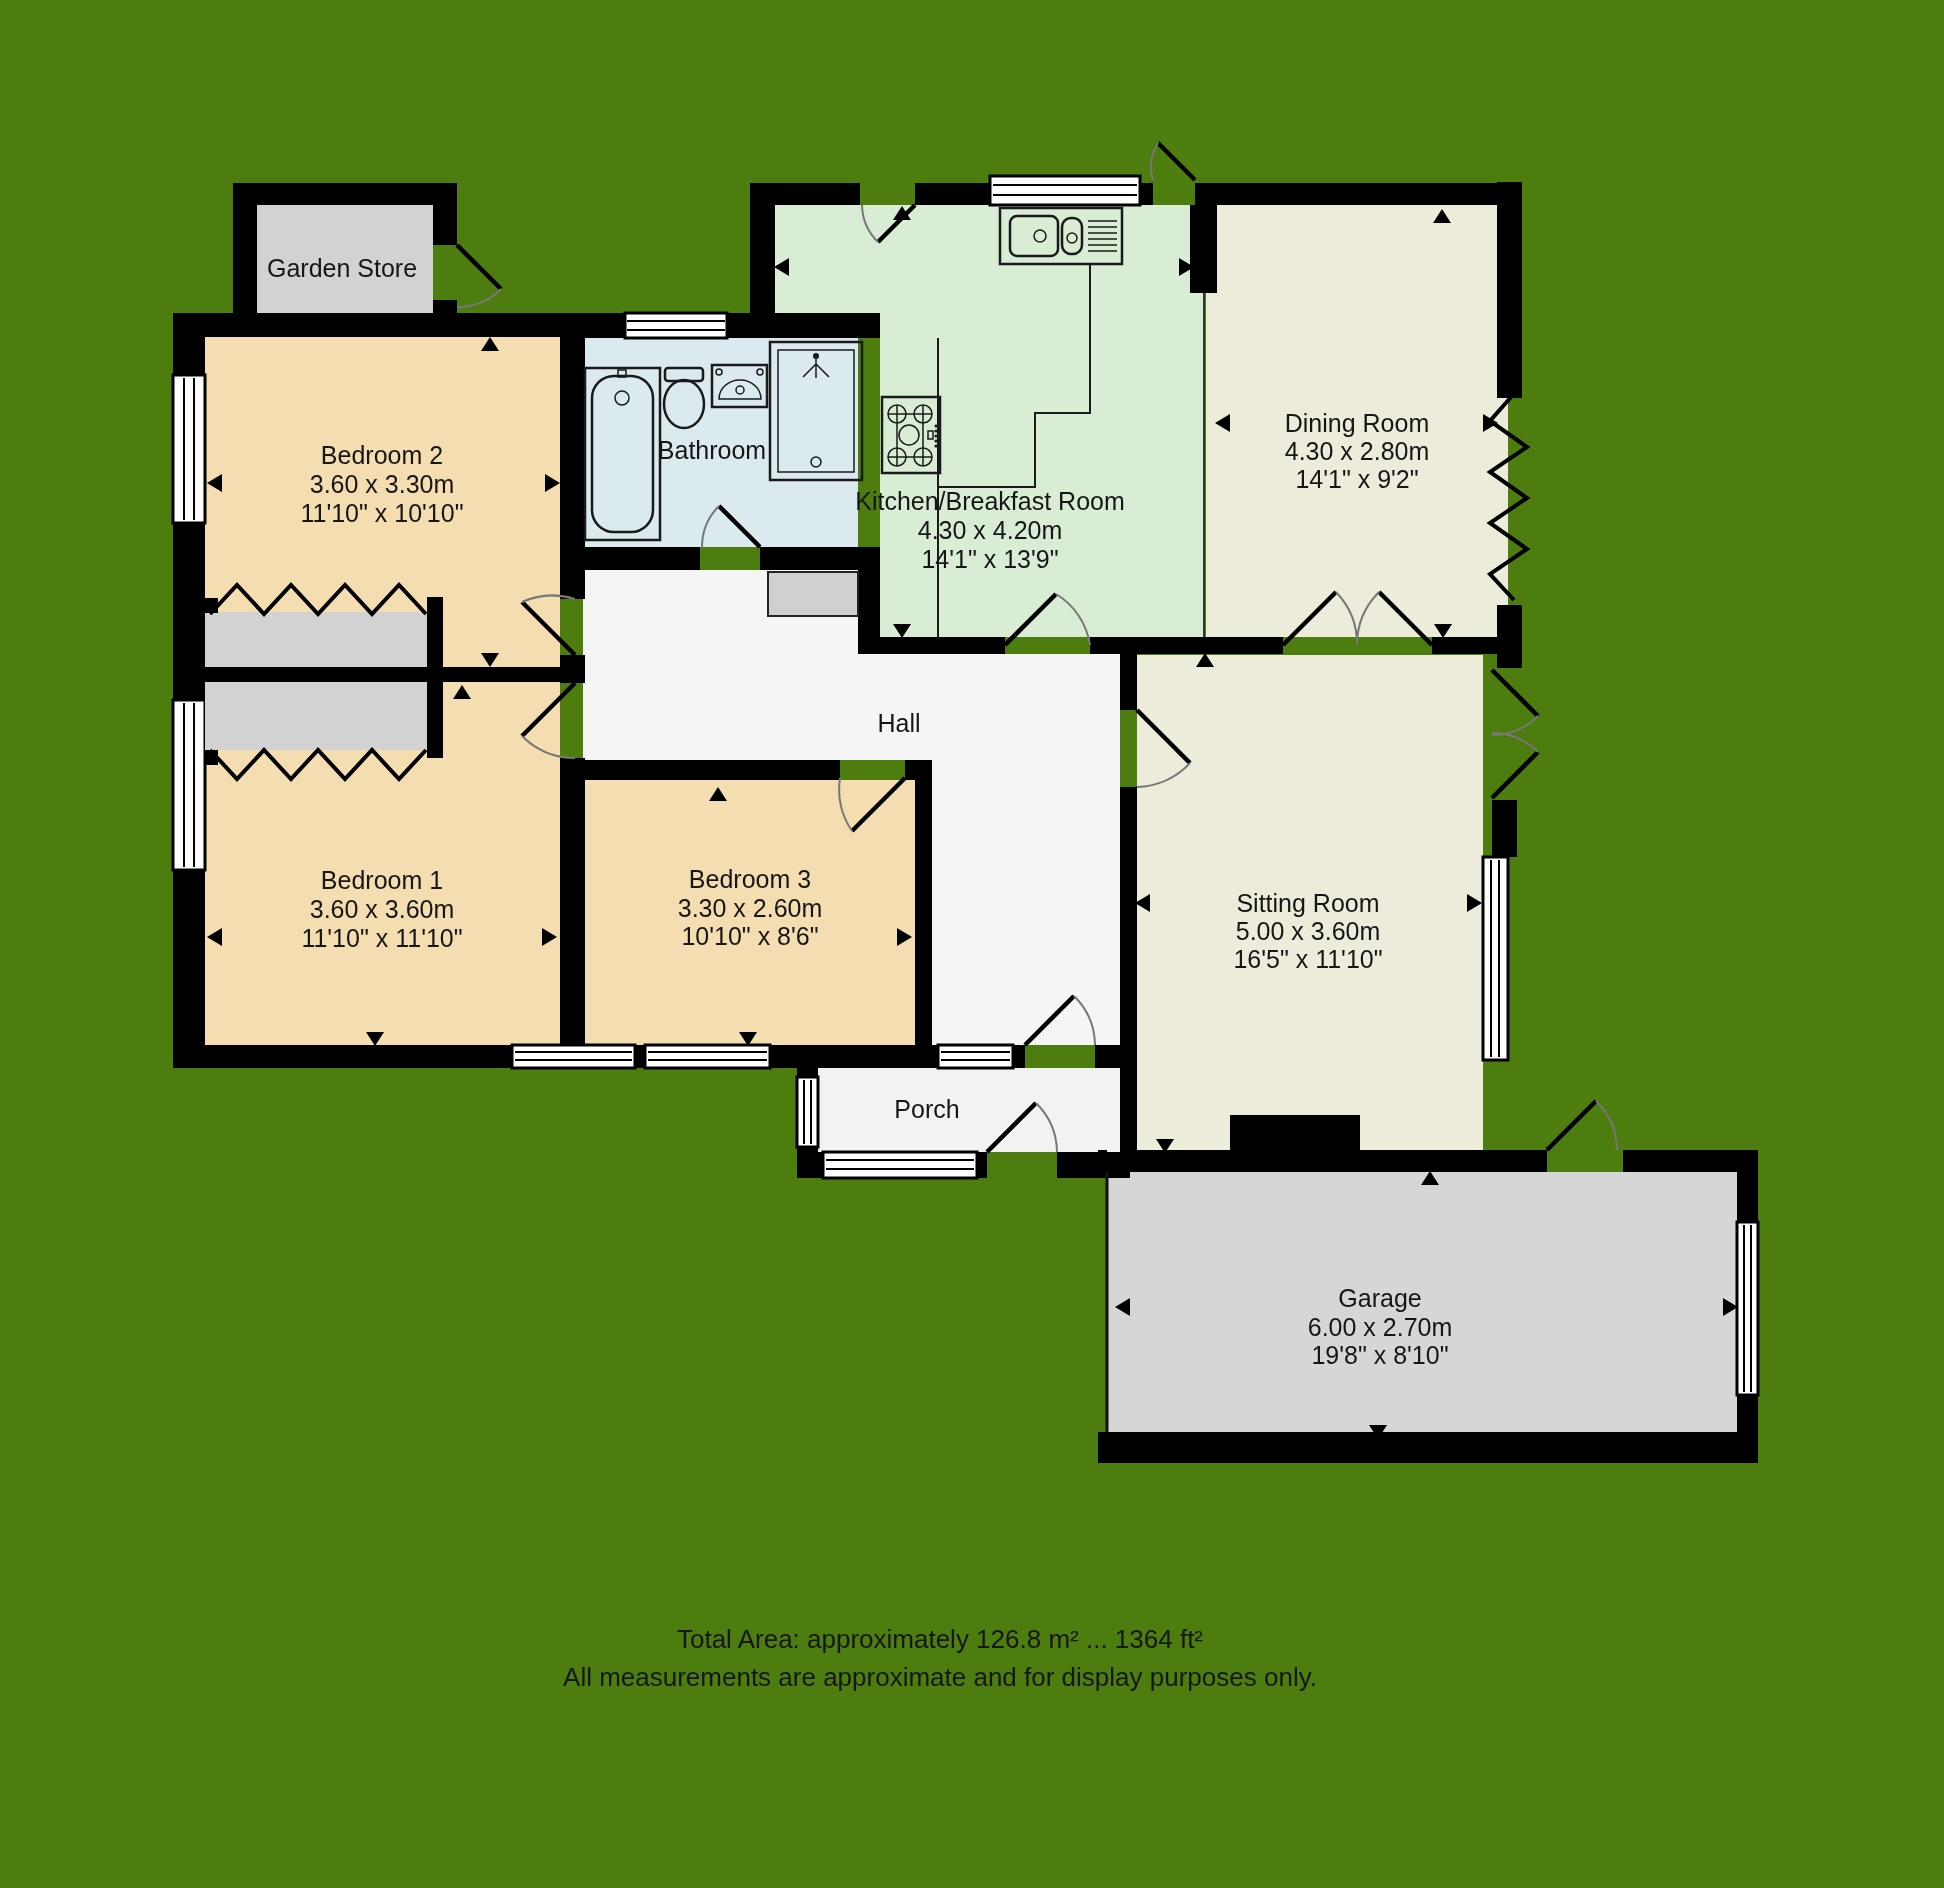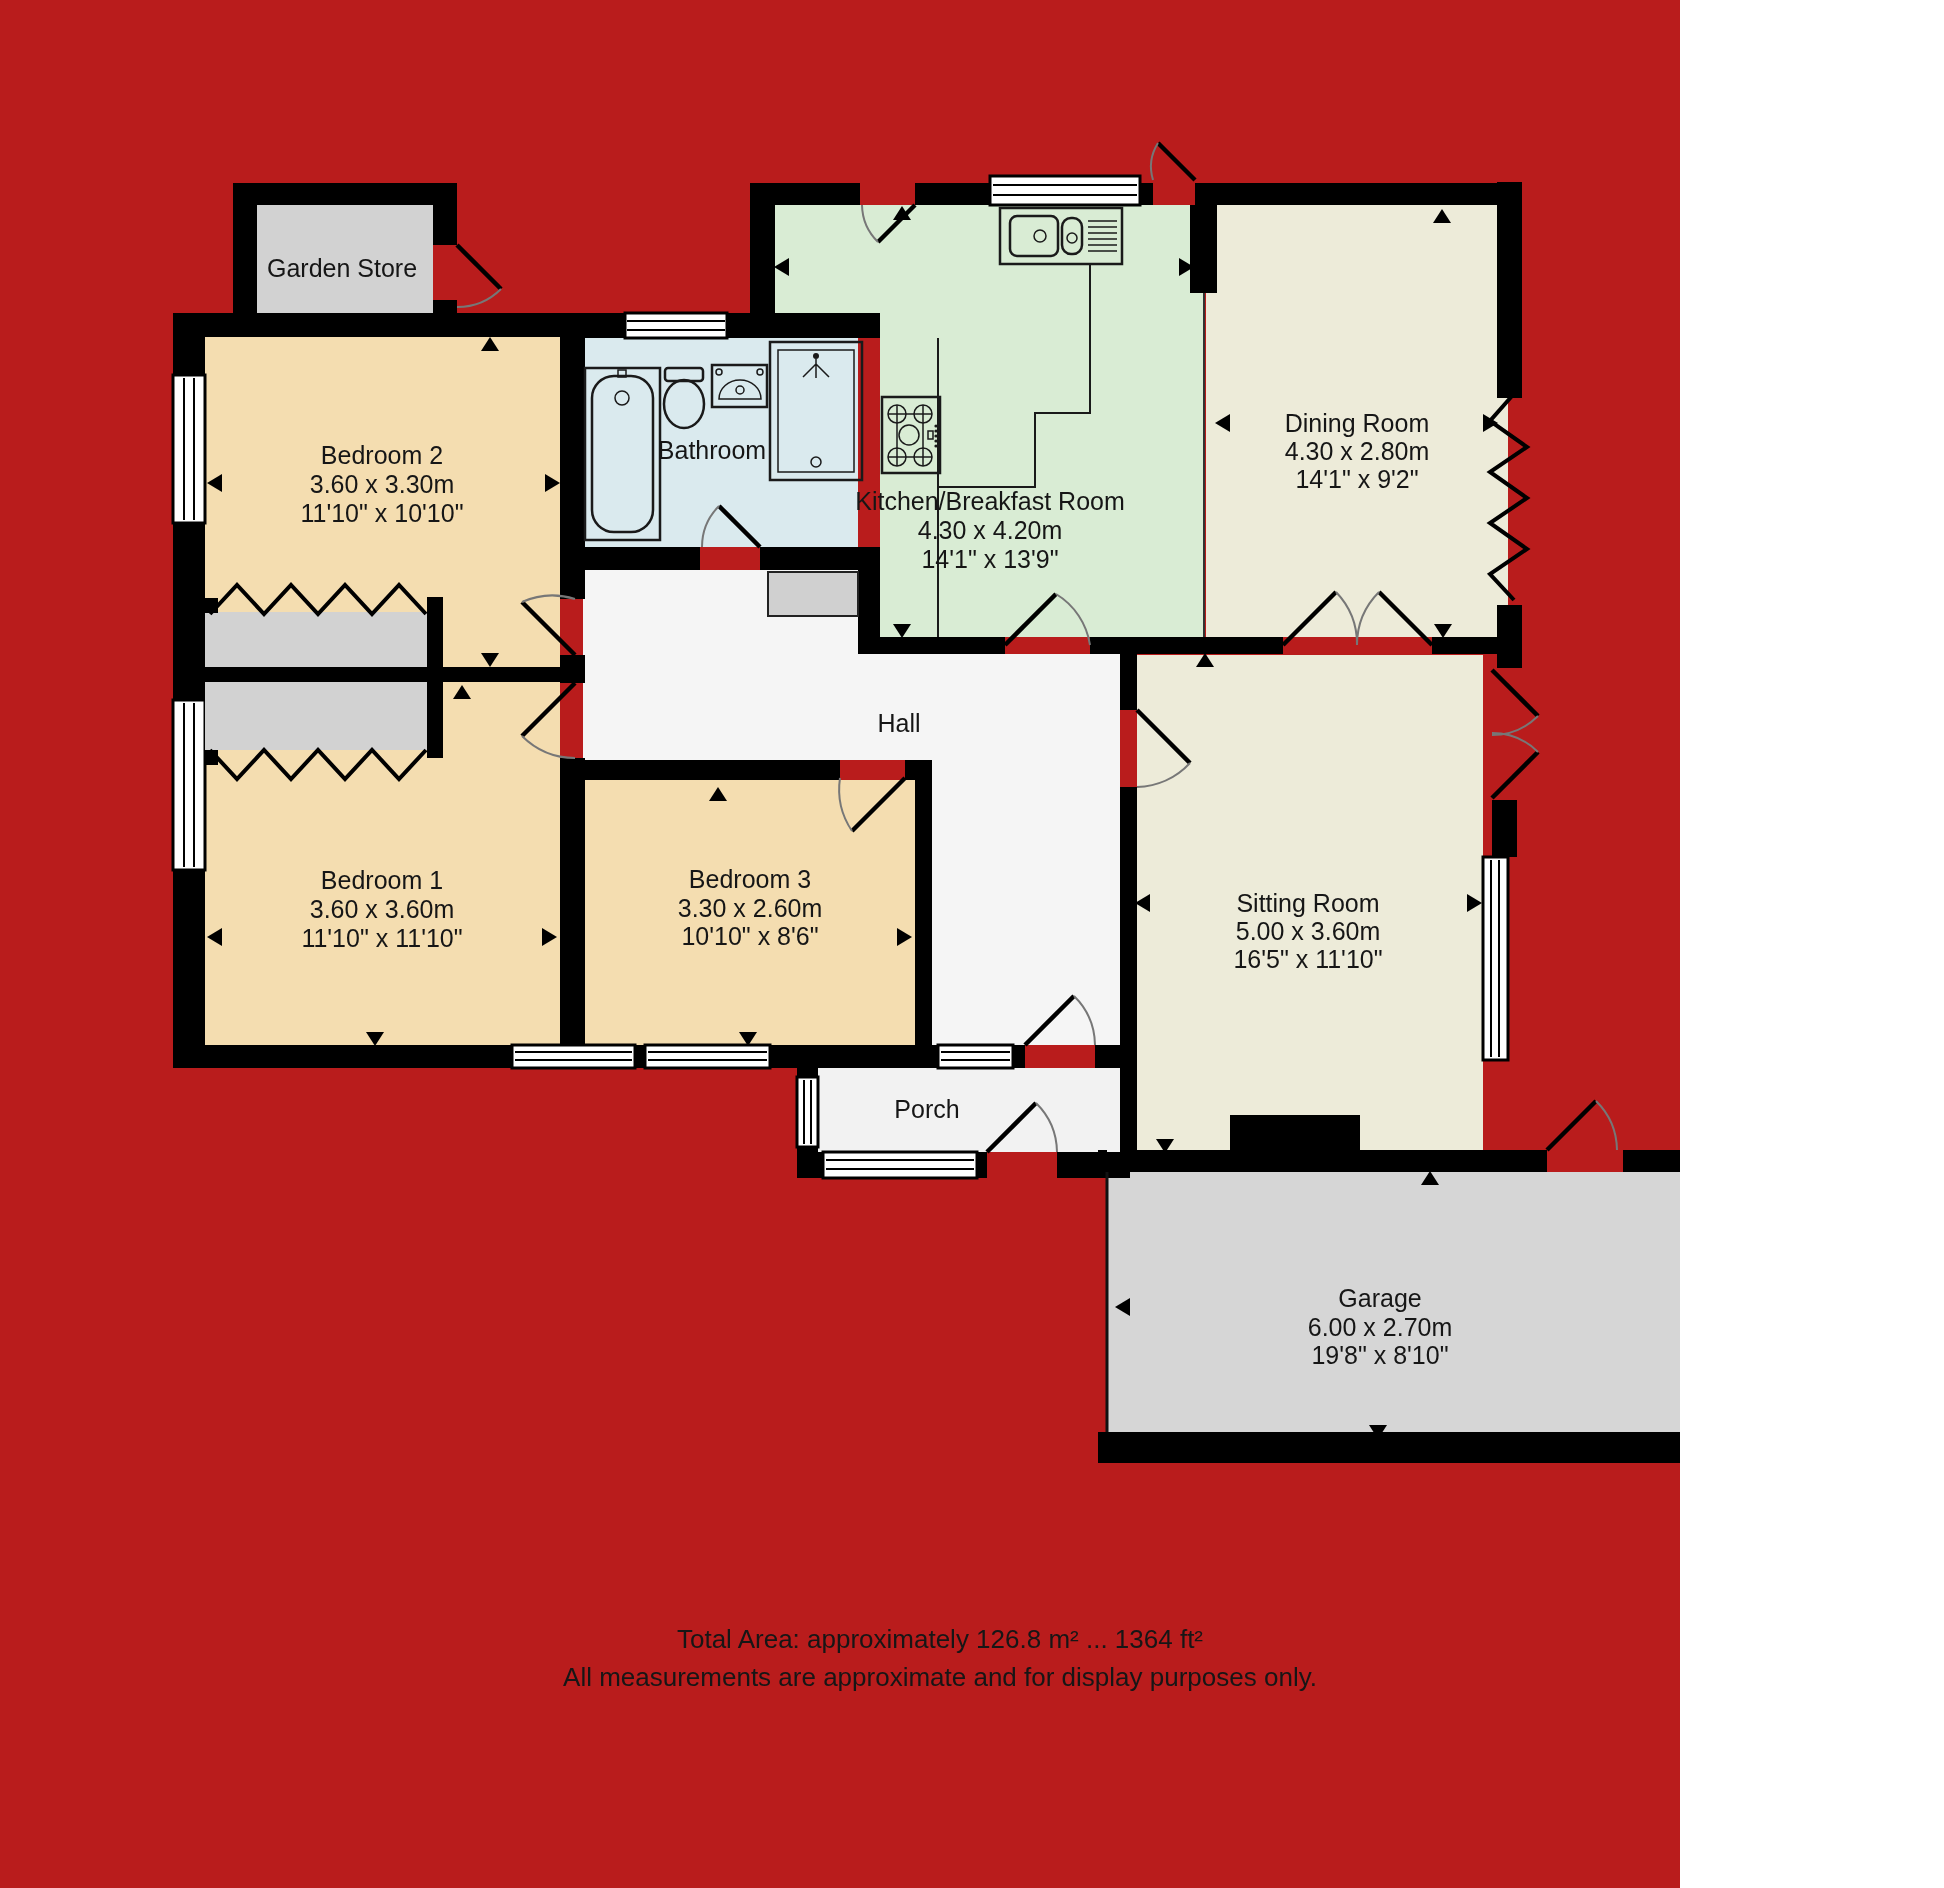--- a/index.html
+++ b/index.html
@@ -1,16 +1,16 @@
 <!DOCTYPE html>
 <html style="--c-bedroom: #f4ddb0; --c-kitchen: #d9ecd4; --c-reception: #edebd9; --c-bathroom: #daeaee; --c-garage: #d6d6d6; --c-wardrobe: #d2d2d2; --c-hall: #f5f5f5; --c-porch: #f2f2f2; --c-wall: #000000;"><head>
 <meta charset="utf-8">
 <style>
   html,body{margin:0;padding:0;background:#fff;}
-  .page{position:relative;width:1680px;height:1888px;background:#b91c1c;overflow:hidden;
+  .page{position:relative;width:1944px;height:1888px;background:#4d7c0f;overflow:hidden;
         font-family:"Liberation Sans",sans-serif;}
   svg{position:absolute;left:0;top:0;}
   .wall{fill:var(--c-wall,#000);}
   .f-bedroom{fill:var(--c-bedroom,#f4ddb0);}
   .f-kitchen{fill:var(--c-kitchen,#d9ecd4);}
   .f-reception{fill:var(--c-reception,#edebd9);}
   .f-bath{fill:var(--c-bathroom,#daeaee);}
   .f-garage{fill:var(--c-garage,#d6d6d6);}
   .f-wardrobe{fill:var(--c-wardrobe,#d2d2d2);}
   .f-hall{fill:var(--c-hall,#f5f5f5);}

